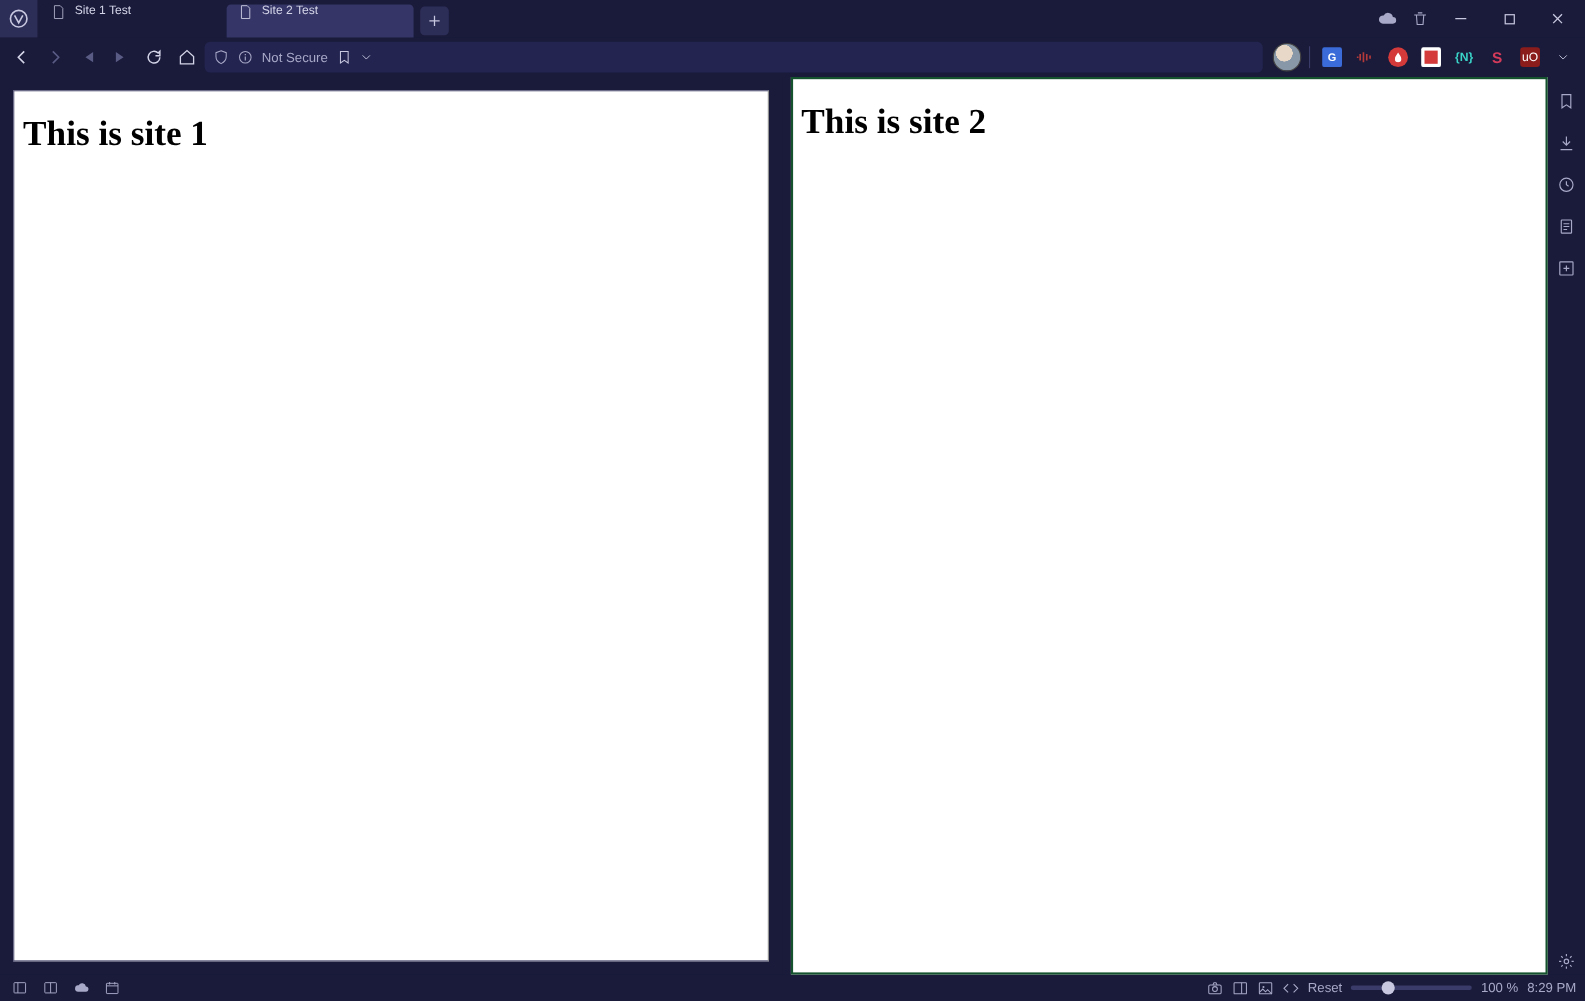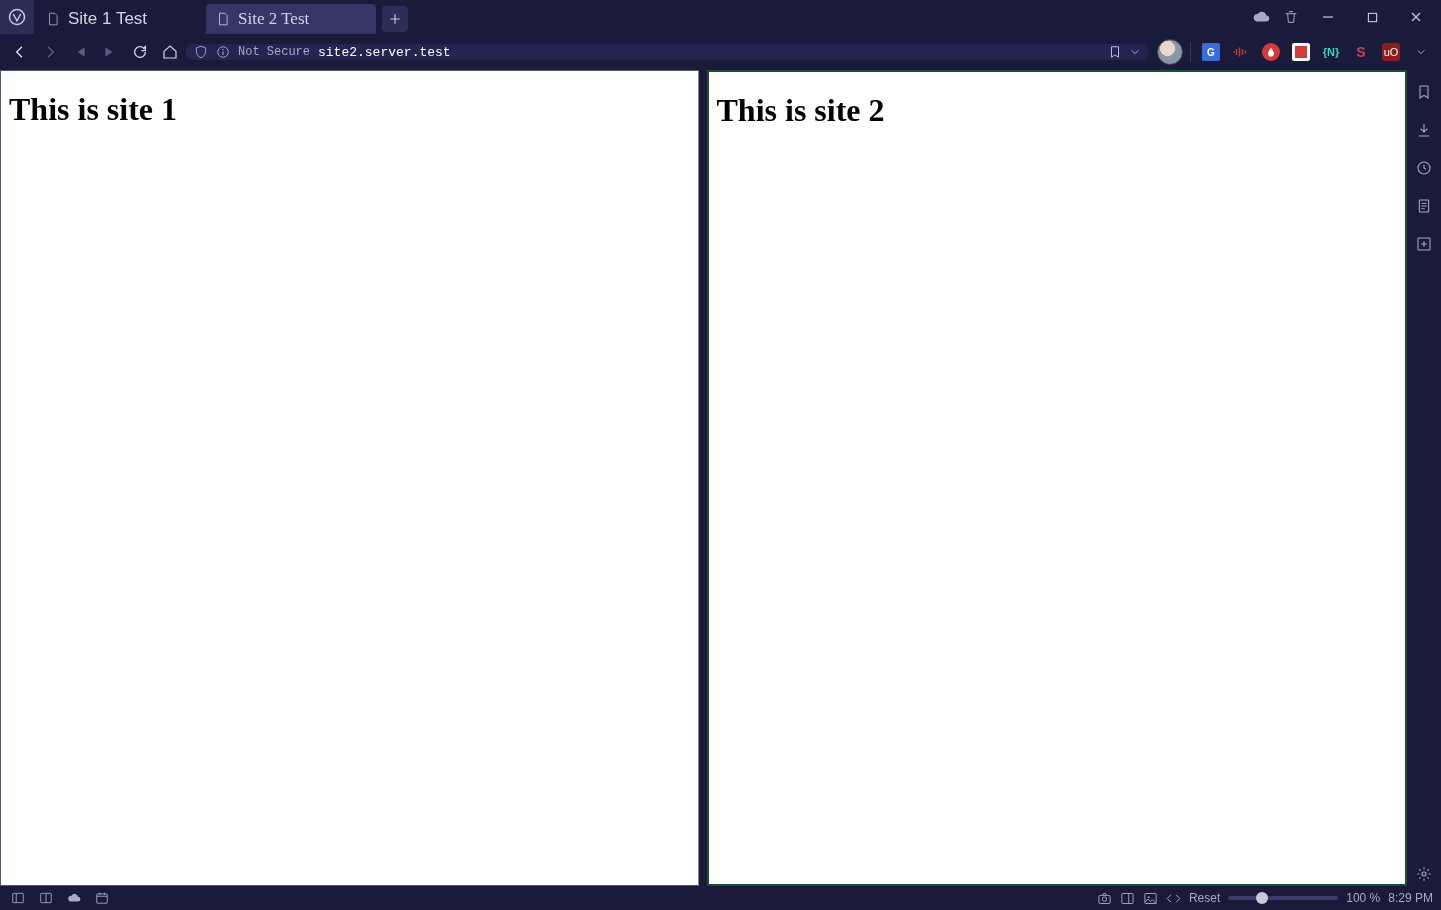--- a/index.html
+++ b/index.html
@@ -30,32 +30,32 @@
     padding: 0 0 0 0;
   }
   .vivaldi-menu {
     width: 34px; height: 34px;
     display: flex; align-items: center; justify-content: center;
     background: #2d2e58;
     margin-right: 2px;
   }
   .tab {
     display: flex;
-    align-items: center;
+    align-items: flex-start;
     height: 30px;
     min-width: 170px;
     padding: 0 10px;
     margin-top: 4px;
     border-radius: 4px 4px 0 0;
     color: var(--chrome-text);
-    font-size: 17px;
+    font-size: 11px;
     gap: 8px;
     cursor: pointer;
   }
-  .tab.active { background: var(--chrome-tab-active); font-family: Liberation Serif, serif; }
+  .tab.active { background: var(--chrome-tab-active); }
   .tab.inactive { background: var(--chrome-tab-inactive); }
   .tab .favicon { width: 14px; height: 14px; opacity: .8; }
   .new-tab {
     width: 26px; height: 26px;
     display: flex; align-items: center; justify-content: center;
     margin-left: 6px; margin-top: 4px;
     border-radius: 4px;
     background: #2d2e58;
     color: var(--chrome-text);
     cursor: pointer;
@@ -89,30 +89,29 @@
   .nav-btn {
     width: 28px; height: 28px;
     display:flex; align-items:center; justify-content:center;
     color: var(--chrome-text);
     border-radius: 4px;
     cursor:pointer;
   }
   .nav-btn.dim { color: #5a5b85; }
   .address-field {
     flex: 1;
-    height: 16px;
+    height: 28px;
     background: var(--chrome-mid);
     border-radius: 5px;
     display: flex;
     align-items: center;
     padding: 0 8px;
     gap: 8px;
     color: var(--chrome-text);
     font-size: 13px;
-    font-family: Liberation Mono, monospace;
   }
   .address-field .badge {
     font-size: 12px;
     color: var(--chrome-text-dim);
   }
   .address-field .url { flex: 1; color: #fff; }
   .toolbar-right {
     display:flex; align-items:center; gap:2px;
     padding-left:6px;
   }
@@ -148,21 +147,21 @@
     flex: 1;
     display: flex;
     padding: 0;
   }
   .tile {
     flex: 1;
     background: #fff;
     overflow: hidden;
     position: relative;
   }
-  .tile.left { border: 1px solid #555577; border-right: 1px solid #888; margin:0;}
+  .tile.left { border: 1px solid #555577; border-right: 1px solid #888; margin:12px;}
   .tile.right { border: 2px solid #14532d; }
   .tile h1 {
     font-family: "Times New Roman", serif;
     font-weight: bold;
     font-size: 32px;
     margin: 20px 0 0 8px;
   }
   .tile-gap { width: 8px; background: var(--chrome-dark); }
 
   
@@ -308,21 +307,20 @@
 
   <div class="address-field">
     <svg width="14" height="14" viewBox="0 0 24 24">
         <path d="M12 2l8 3v6c0 5-3.5 9-8 11-4.5-2-8-6-8-11V5l8-3z" fill="none" stroke="#a8a8c8" stroke-width="1.6"></path>
       </svg>
     <svg width="14" height="14" viewBox="0 0 24 24">
         <circle cx="12" cy="12" r="9" fill="none" stroke="#a8a8c8" stroke-width="1.6"></circle>
         <path d="M12 7v2M12 11v6" stroke="#a8a8c8" stroke-width="1.8"></path>
       </svg>
     <span class="badge">Not Secure</span>
-    <span class="url">site2.server.test</span>
     <svg width="14" height="14" viewBox="0 0 24 24">
         <path d="M6 3h12v18l-6-4-6 4z" fill="none" stroke="#c8c8e0" stroke-width="1.6"></path>
       </svg>
     <svg width="10" height="10" viewBox="0 0 24 24">
         <path d="M4 8l8 8 8-8" fill="none" stroke="#c8c8e0" stroke-width="2"></path>
       </svg>
   </div>
 
   <div class="toolbar-right">
     <div class="ext-btn">

